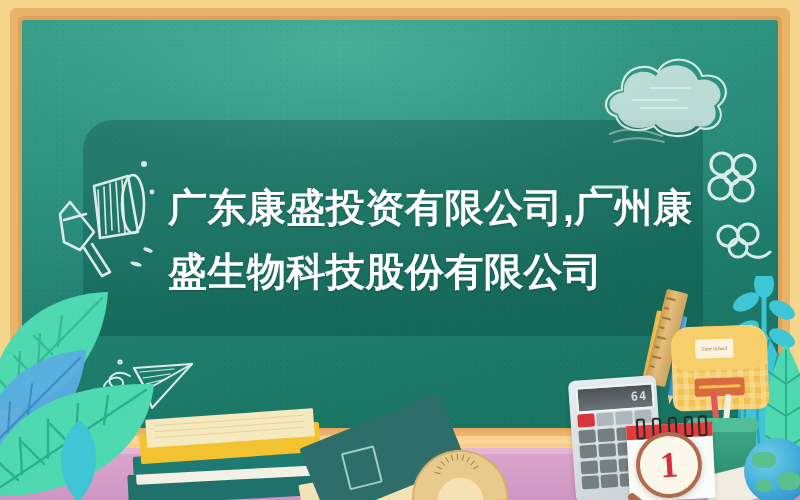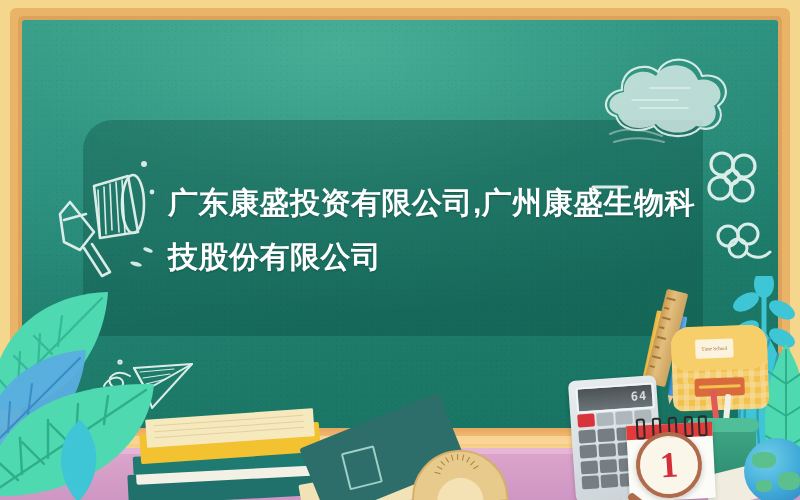--- a/index.html
+++ b/index.html
@@ -56,21 +56,21 @@
   #cloud-doodle{left:592px;top:42px;opacity:.95;}
   #flower-doodle-1{left:700px;top:148px;}
   #flower-doodle-2{left:712px;top:222px;}
   #megaphone-doodle{left:40px;top:158px;}
   #plane-doodle{left:100px;top:358px;}
   #dash-doodle{left:590px;top:180px;}
 
   
   .headline{
     position:absolute;left:168px;top:176px;width:548px;
-    color:#FFFFFF;font-weight:700;font-size:30px;line-height:54px;
+    color:#FFFFFF;font-weight:700;font-size:39px;line-height:64px;
     letter-spacing:.5px;text-shadow:0 1px 2px rgba(0,40,34,.35);
     white-space:pre-wrap;
   }
 
   
   .ledge{
     position:absolute;left:0;top:428px;width:800px;height:22px;
     background:linear-gradient(180deg,#E9A560 0%,#F2C376 55%,#F7D892 100%);
   }
   .ledge-hi{position:absolute;left:0;top:436px;width:800px;height:8px;background:#FAD79A;opacity:.85;}

